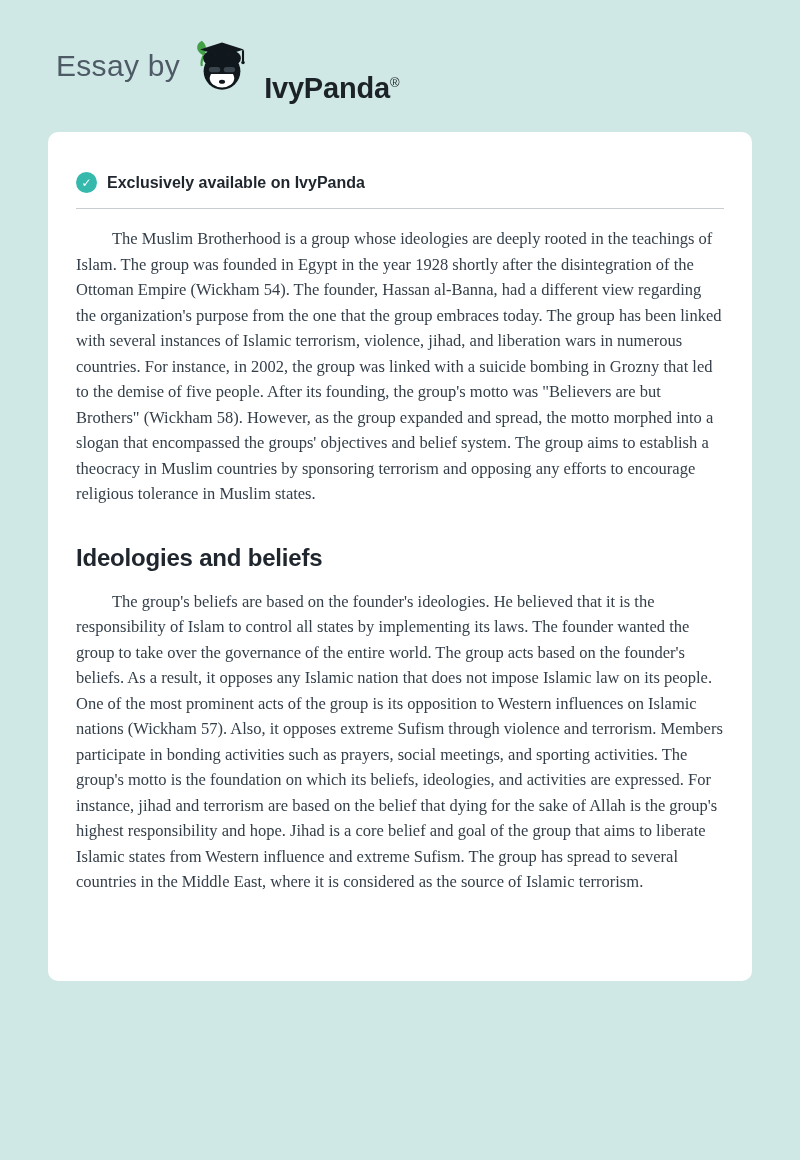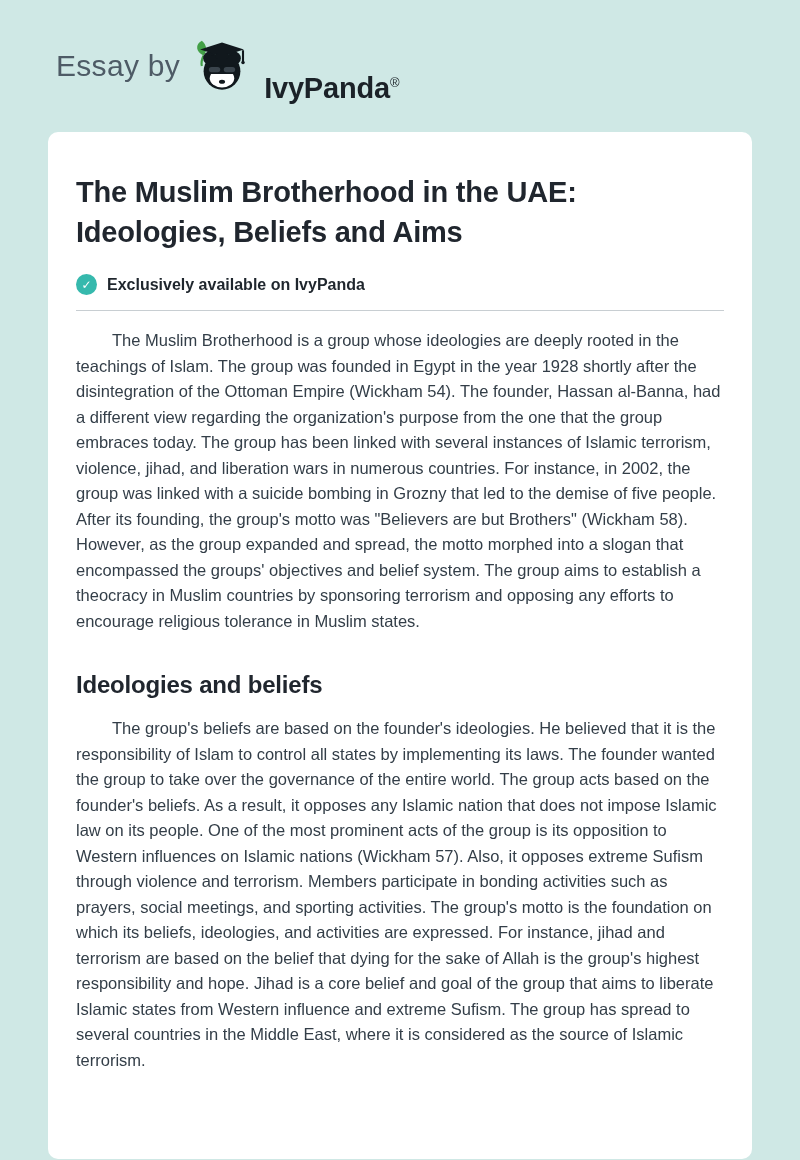--- a/index.html
+++ b/index.html
@@ -75,20 +75,21 @@
     border: 0;
     border-top: 1px solid #c8ced2;
     margin: 0;
   }
   .body-paragraph {
     font-size: 16.5px;
     line-height: 25.5px;
     color: #333e48;
     text-indent: 36px;
     margin: 17px 0 0 0;
+    font-family: Liberation Serif, serif;
   }
   .section-heading {
     font-size: 24px;
     color: #20262e;
     font-weight: 700;
     margin: 37px 0 8px 0;
     letter-spacing: -0.2px;
   }
 </style>
 </head>
@@ -118,21 +119,20 @@
       <polygon points="32,5 57,13 32,21 7,13" fill="#11181d"></polygon>
       <rect x="25" y="17" width="14" height="7" rx="2" fill="#11181d"></rect>
       <line x1="56" y1="14" x2="56" y2="27" stroke="#11181d" stroke-width="2.4"></line>
       <circle cx="56" cy="28" r="2" fill="#11181d"></circle>
     </svg>
   </span>
   <span class="brand"><span>IvyPanda</span><sup>®</sup></span>
 </div>
 
 <div class="card">
-  <h1 class="essay-title">The Muslim Brotherhood in the UAE: Ideologies, Beliefs and Aims</h1>
 
   <div class="badge-row">
     <span class="check">✓</span>
     <span class="badge-text">Exclusively available on IvyPanda</span>
   </div>
 
   <hr class="divider">
 
   <p class="body-paragraph">The Muslim Brotherhood is a group whose ideologies are deeply rooted in the teachings of Islam. The group was founded in Egypt in the year 1928 shortly after the disintegration of the Ottoman Empire (Wickham 54). The founder, Hassan al-Banna, had a different view regarding the organization's purpose from the one that the group embraces today. The group has been linked with several instances of Islamic terrorism, violence, jihad, and liberation wars in numerous countries. For instance, in 2002, the group was linked with a suicide bombing in Grozny that led to the demise of five people. After its founding, the group's motto was "Believers are but Brothers" (Wickham 58). However, as the group expanded and spread, the motto morphed into a slogan that encompassed the groups' objectives and belief system. The group aims to establish a theocracy in Muslim countries by sponsoring terrorism and opposing any efforts to encourage religious tolerance in Muslim states.</p>
 

